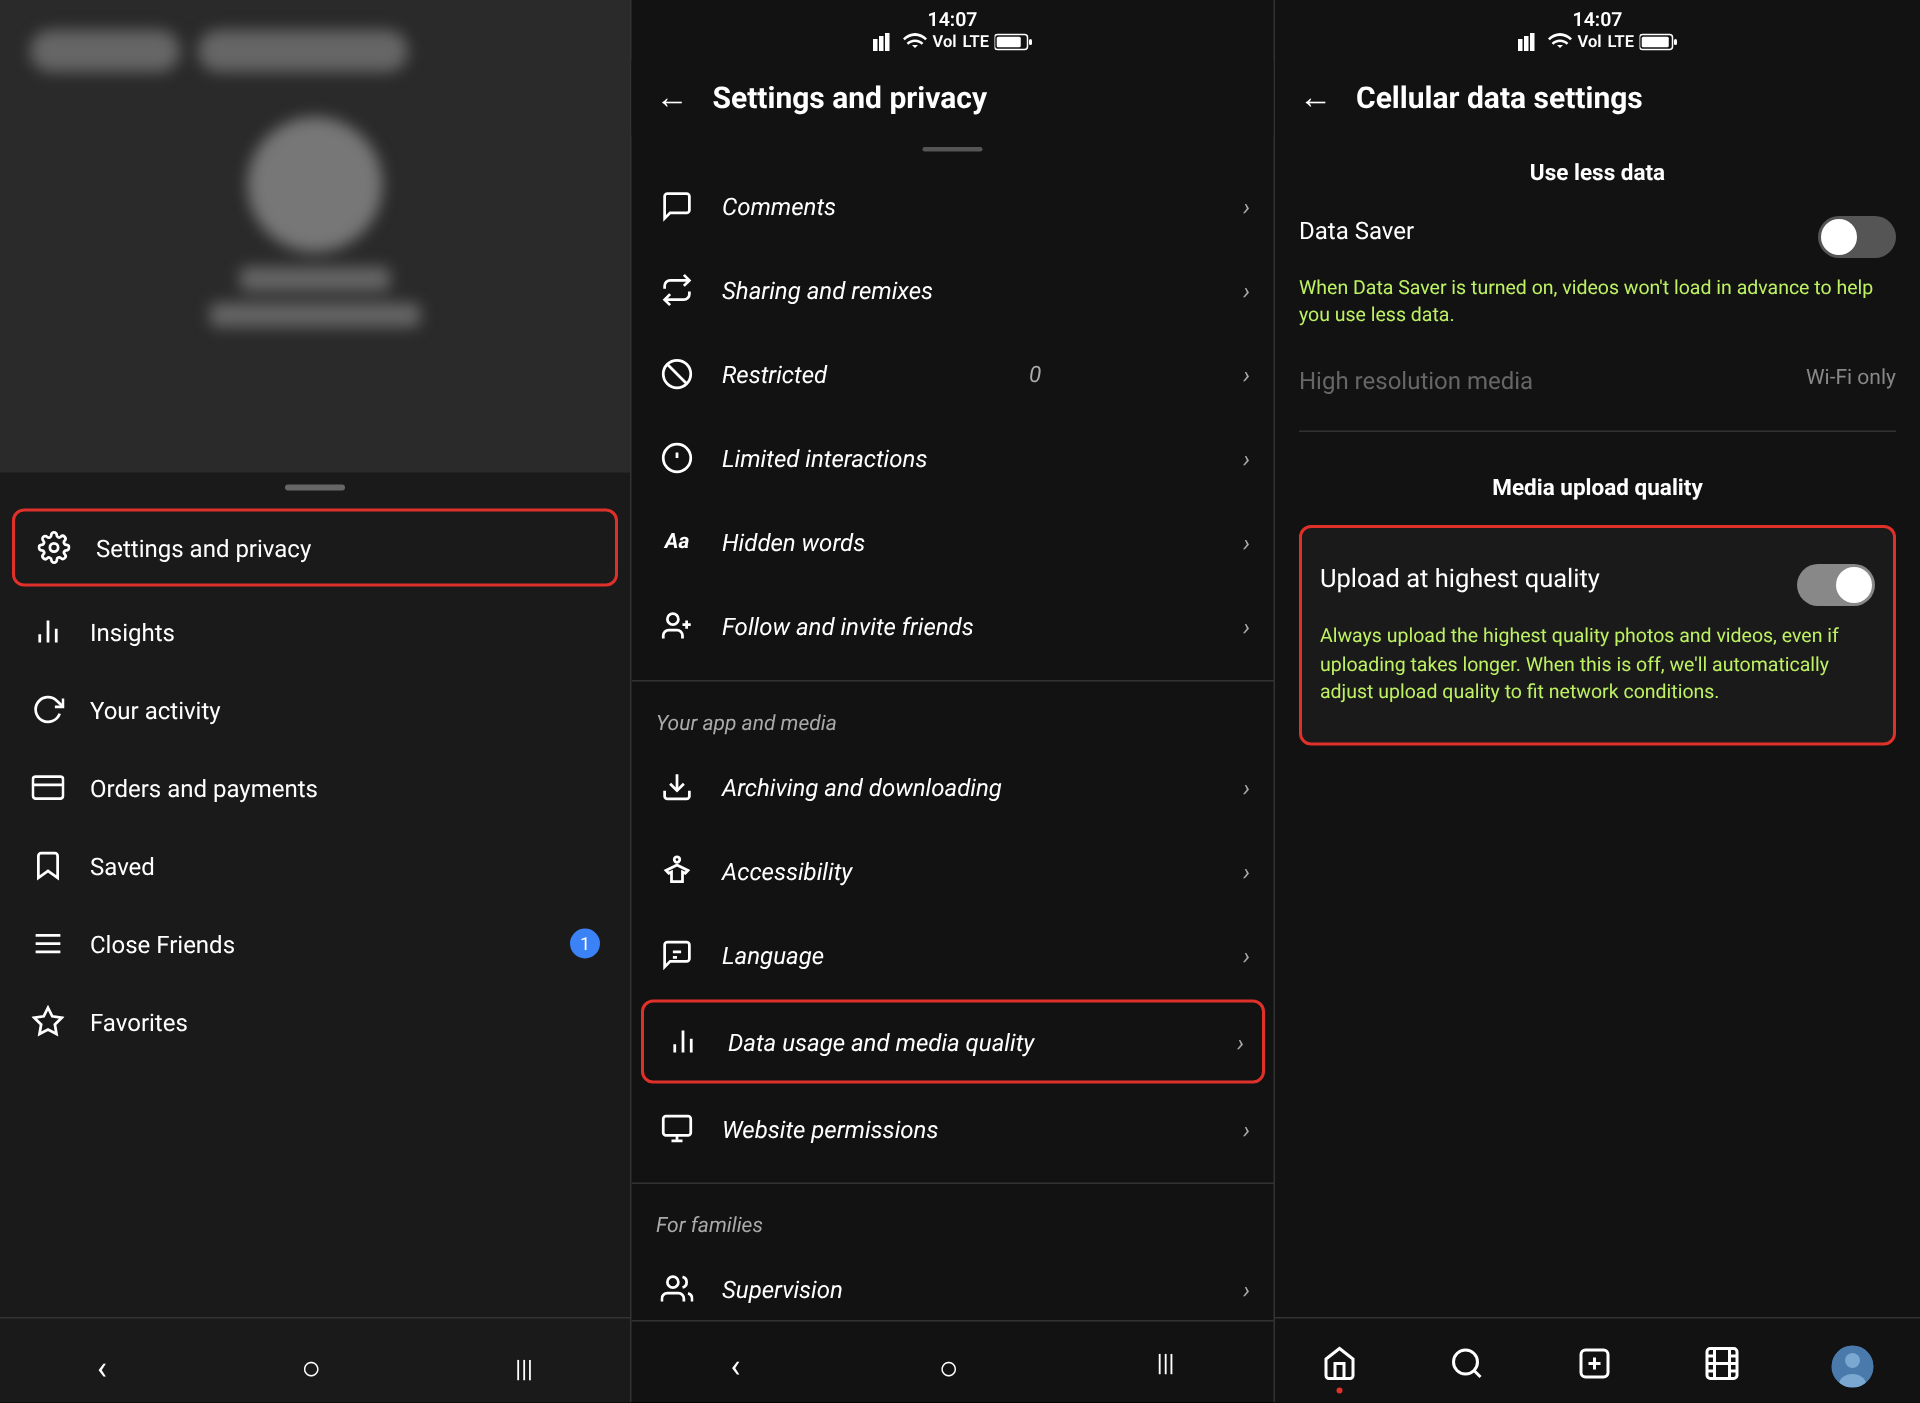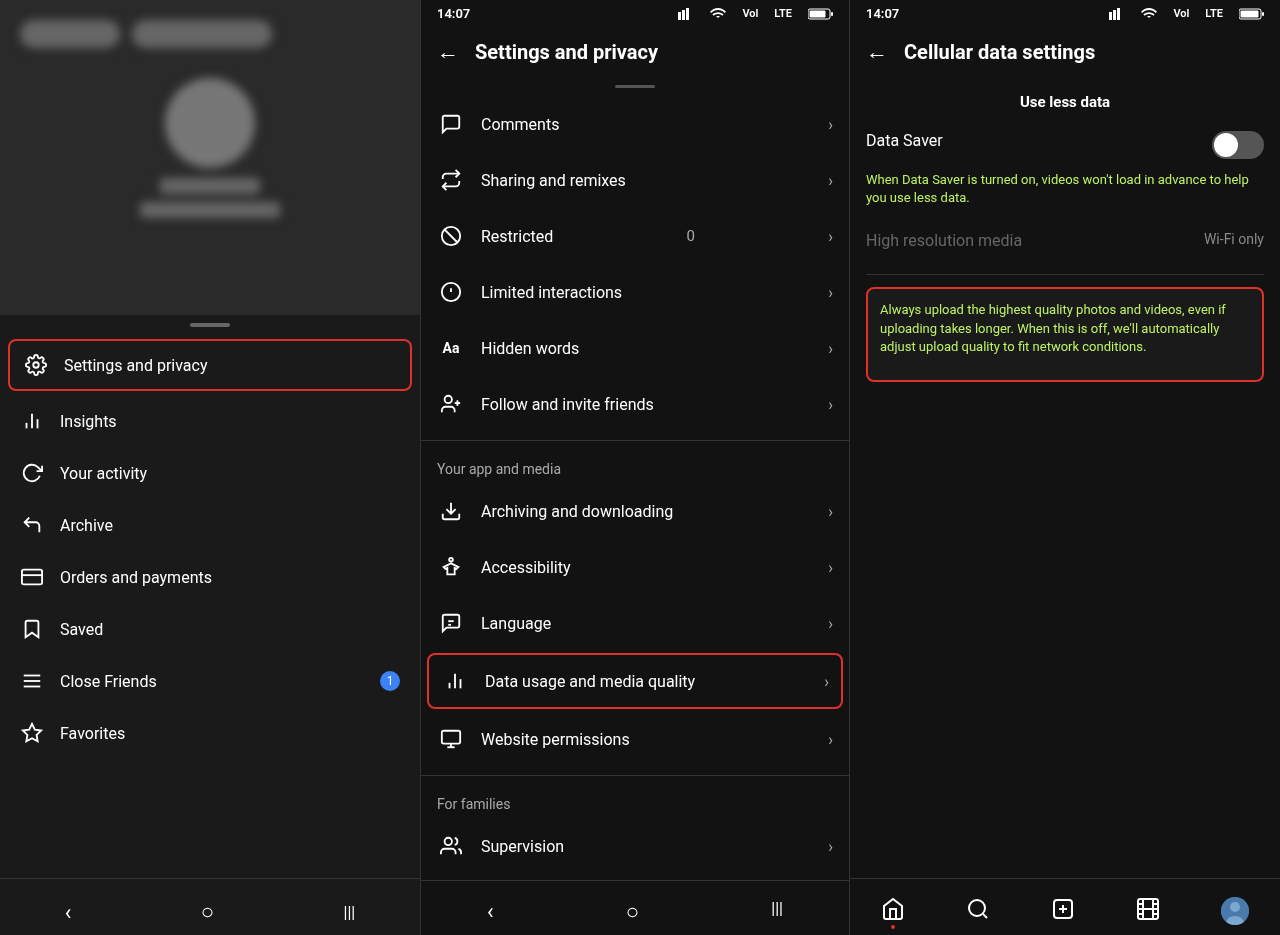--- a/index.html
+++ b/index.html
@@ -98,25 +98,26 @@
     }
 
     .status-bar {
       display: flex;
       justify-content: space-between;
       align-items: center;
       padding: 6px 16px;
       color: #fff;
       font-size: 13px;
       font-weight: 600;
+      flex-direction: column;
     }
 
     .status-icons {
       display: flex;
-      gap: 16px;
+      gap: 4px;
       align-items: center;
       font-size: 11px;
     }
 
     .back-arrow {
       font-size: 22px;
       color: #fff;
       cursor: pointer;
     }
 
@@ -134,20 +135,21 @@
 
     .section-label {
       padding: 12px 16px 6px;
       color: #aaa;
       font-size: 14px;
     }
 
     .settings-list {
       flex: 1;
       overflow-y: auto;
+      font-style: italic;
     }
 
     .settings-item {
       display: flex;
       align-items: center;
       gap: 16px;
       padding: 14px 16px;
       color: #fff;
       font-size: 16px;
       cursor: pointer;
@@ -424,29 +426,20 @@
     <div class="nav-item">
       <span class="nav-icon">
         <svg class="svg-icon" viewBox="0 0 24 24" fill="none" stroke="white" stroke-width="2">
           <polyline points="23 4 23 10 17 10"></polyline>
           <path d="M20.49 15a9 9 0 1 1-2.12-9.36L23 10"></path>
         </svg>
       </span>
       <span>Your activity</span>
     </div>
 
-    <div class="nav-item">
-      <span class="nav-icon">
-        <svg class="svg-icon" viewBox="0 0 24 24" fill="none" stroke="white" stroke-width="2">
-          <polyline points="9 14 4 9 9 4"></polyline>
-          <path d="M20 20v-7a4 4 0 0 0-4-4H4"></path>
-        </svg>
-      </span>
-      <span>Archive</span>
-    </div>
 
 
     <div class="nav-item">
       <span class="nav-icon">
         <svg class="svg-icon" viewBox="0 0 24 24" fill="none" stroke="white" stroke-width="2">
           <rect x="1" y="4" width="22" height="16" rx="2" ry="2"></rect>
           <line x1="1" y1="10" x2="23" y2="10"></line>
         </svg>
       </span>
       <span>Orders and payments</span>
@@ -718,22 +711,27 @@
 
     <div class="description-text">When Data Saver is turned on, videos won't load in advance to help you use less data.</div>
 
     <div class="toggle-row">
       <span class="toggle-label dimmed">High resolution media</span>
       <span class="toggle-value">Wi-Fi only</span>
     </div>
 
     <div class="divider-line" style="margin: 12px 0;"></div>
 
+    <div class="section-title">Media upload quality</div>
 
     <div class="highlighted-section">
+      <div class="toggle-row">
+        <span class="toggle-label">Upload at highest quality</span>
+        <div class="toggle-switch on"></div>
+      </div>
       <div class="description-text">Always upload the highest quality photos and videos, even if uploading takes longer. When this is off, we'll automatically adjust upload quality to fit network conditions.</div>
     </div>
   </div>
 
   <div class="nav-bottom">
     <div class="nav-bottom-icon active">
       <svg width="24" height="24" viewBox="0 0 24 24" fill="none" stroke="white" stroke-width="2">
         <path d="M3 9l9-7 9 7v11a2 2 0 0 1-2 2H5a2 2 0 0 1-2-2z"></path>
         <polyline points="9,22 9,12 15,12 15,22"></polyline>
       </svg>

